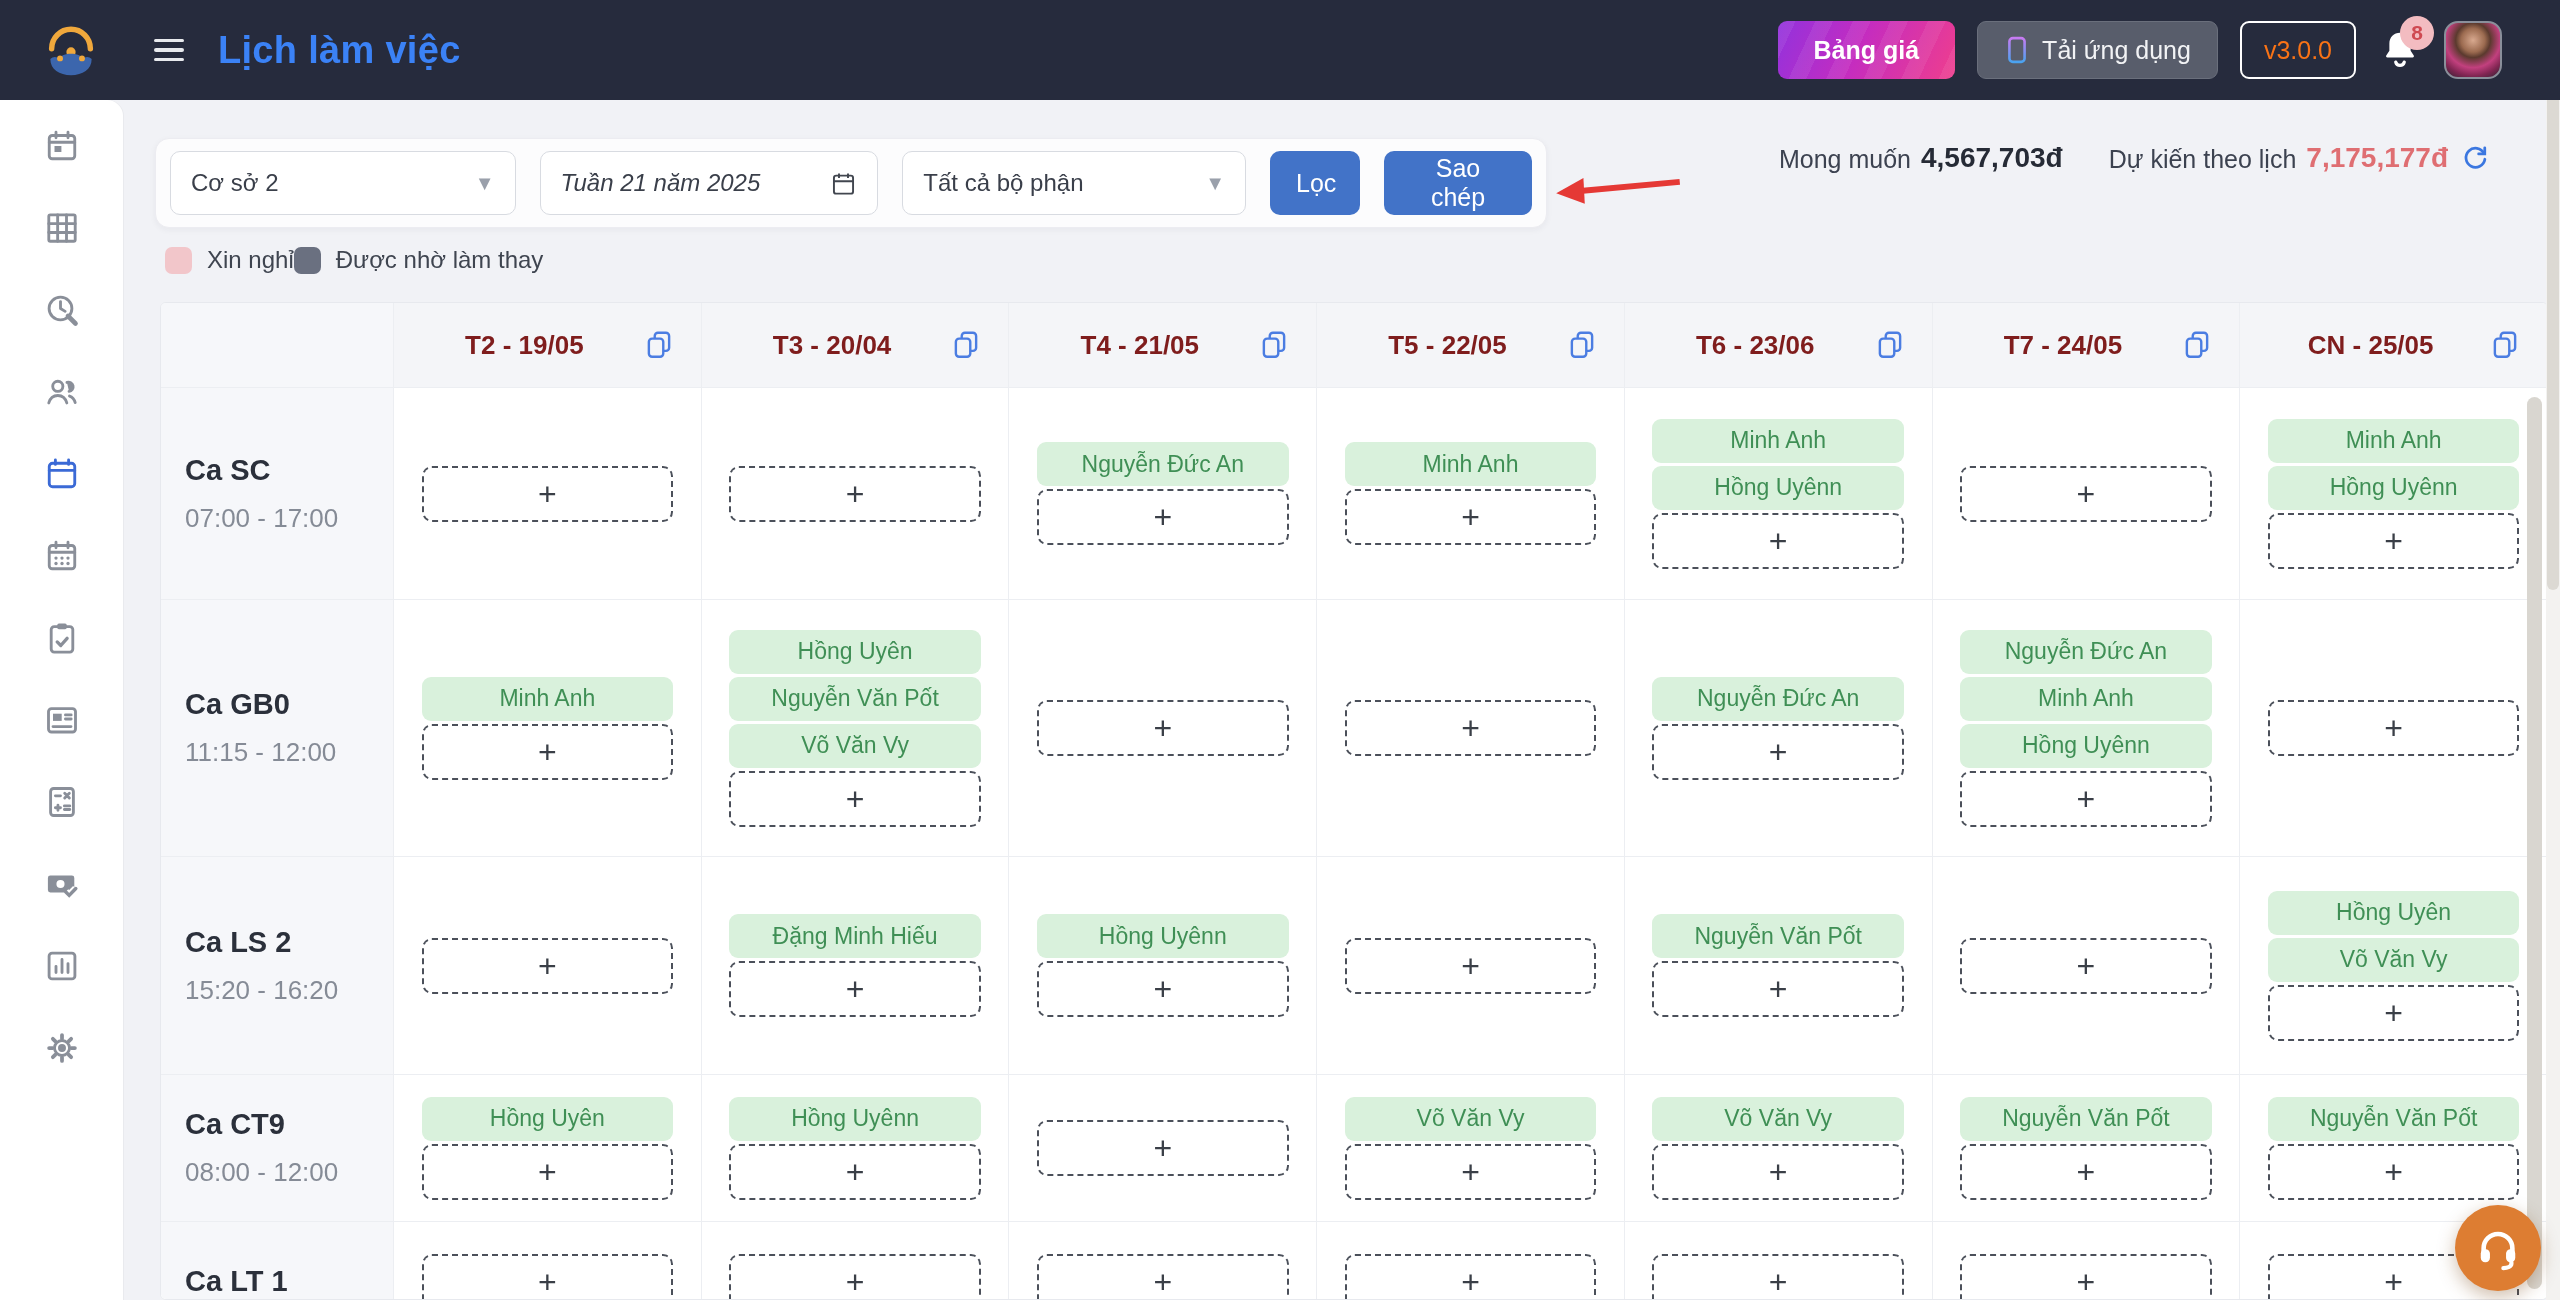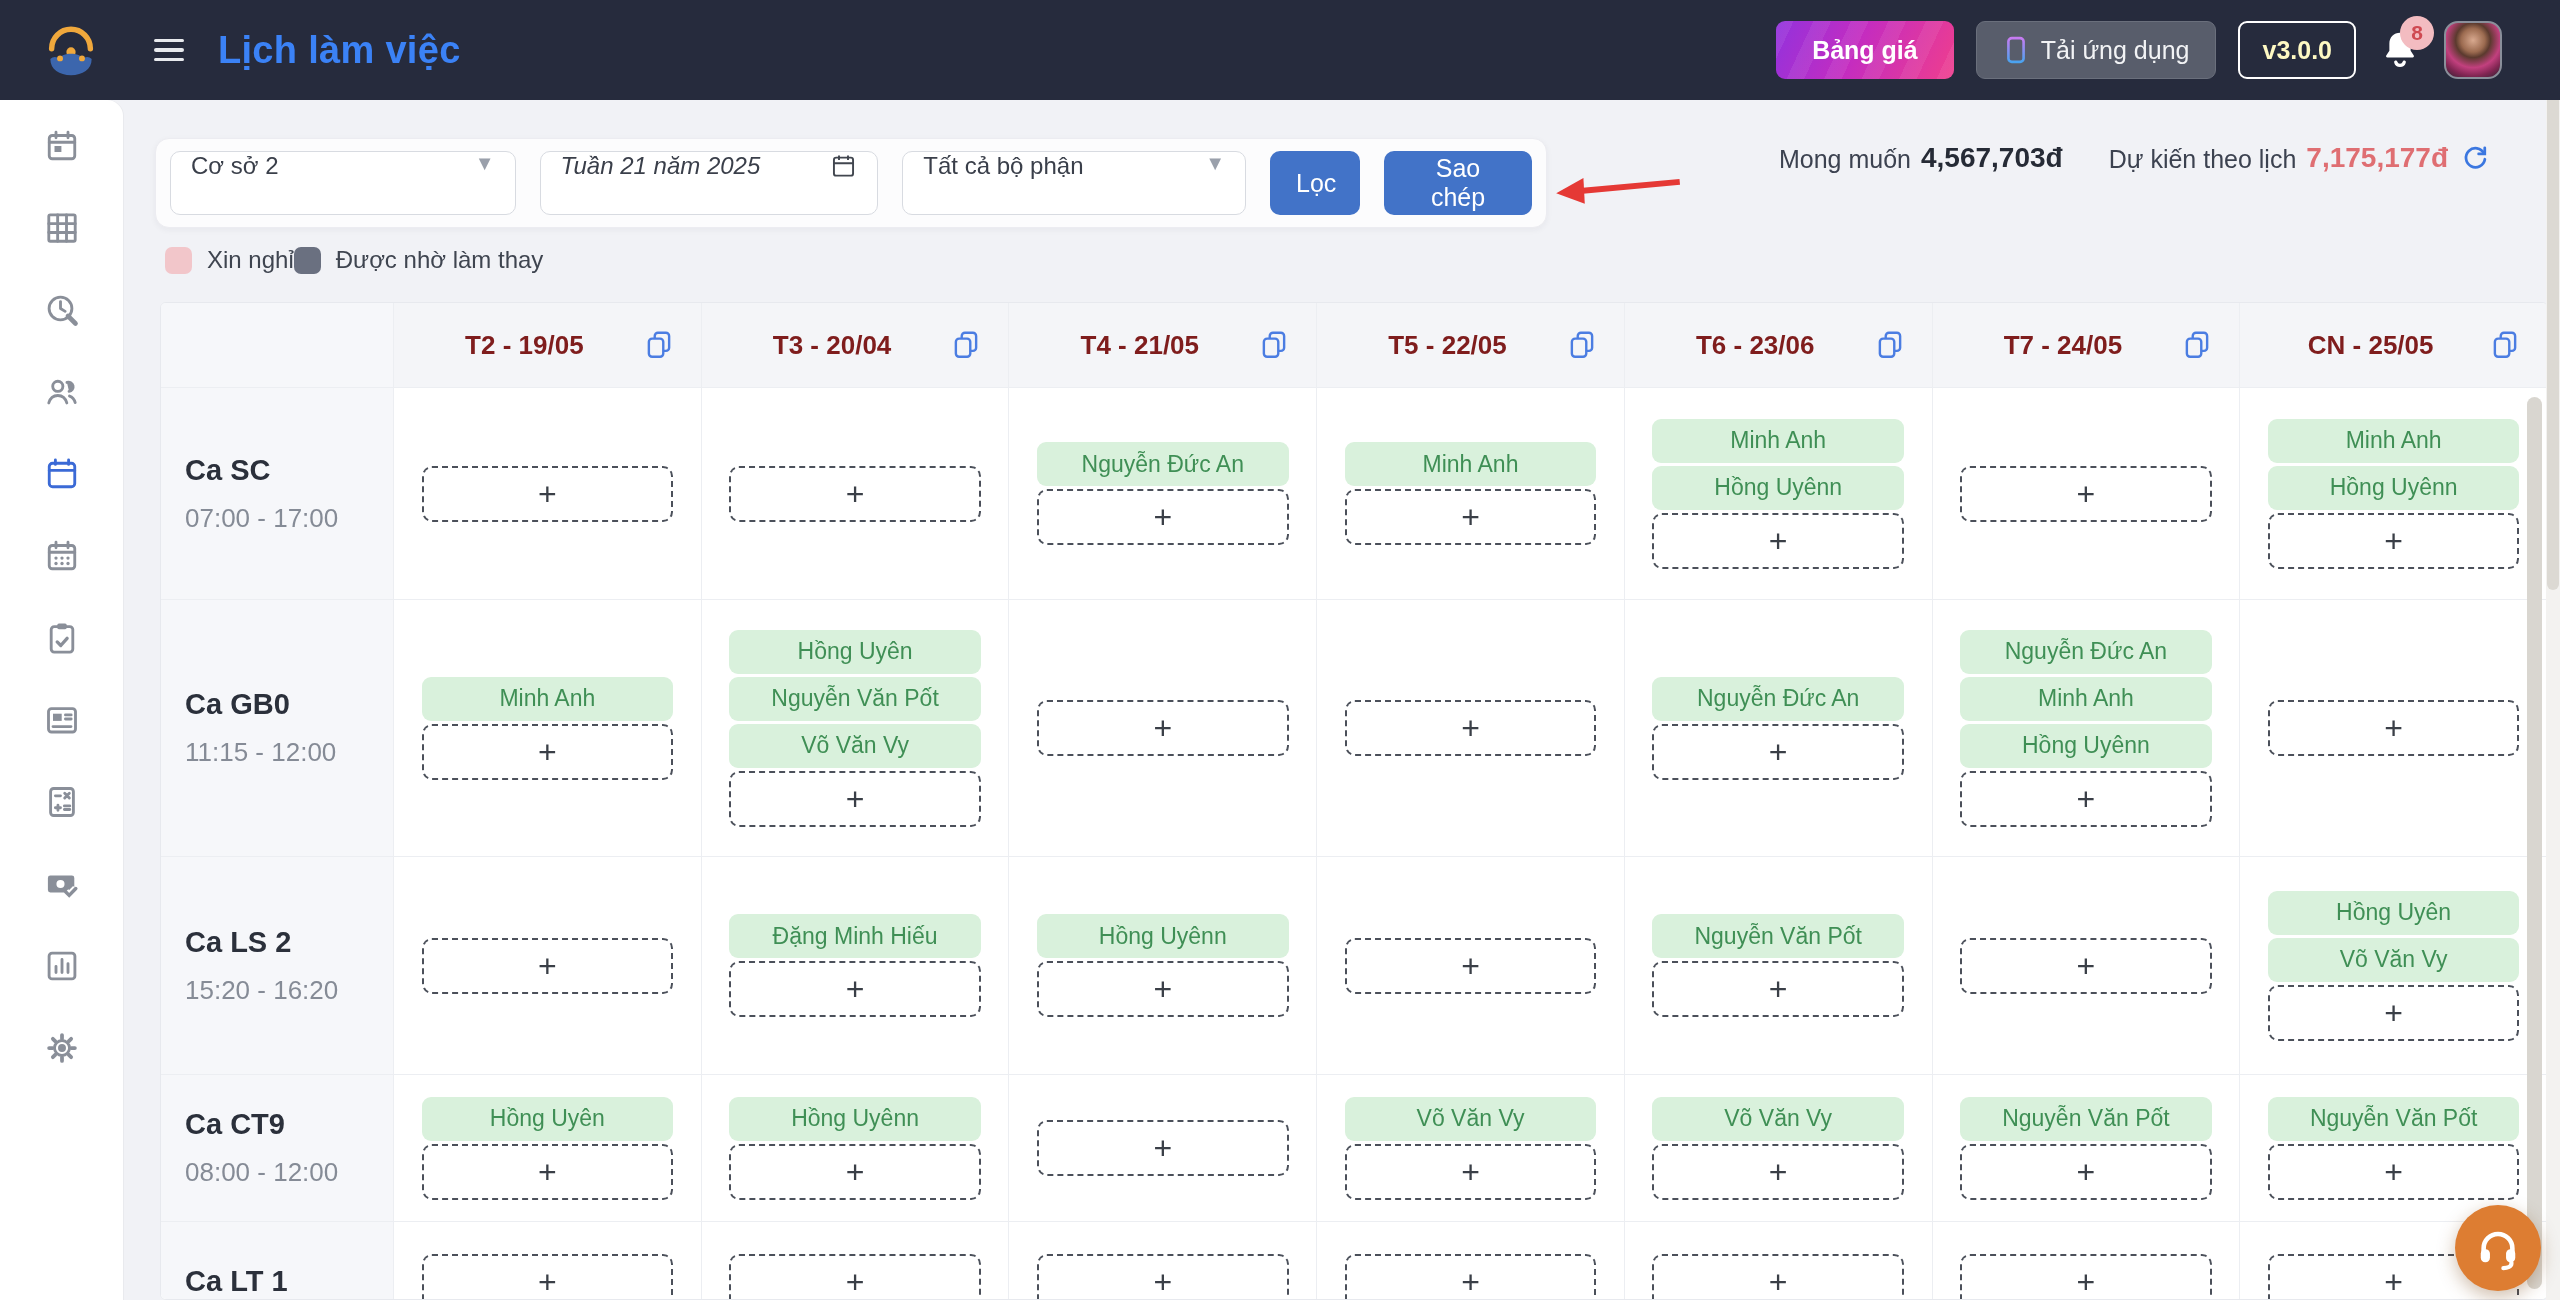--- a/index.html
+++ b/index.html
@@ -11,35 +11,35 @@
   .hamburger { margin-left:52px; width:30px; display:flex; flex-direction:column; gap:6px; cursor:pointer; }
   .hamburger span { display:block; height:3.5px; background:#e8eaee; border-radius:2px; }
   .app-title { color:#3b82f6; font-size:38px; font-weight:700; margin-left:34px; letter-spacing:.3px; }
   .header-right { position:absolute; right:58px; top:0; height:100px; display:flex; align-items:center; gap:22px; }
   .btn-pricing { height:58px; padding:0 36px; border-radius:9px; color:#fff; font-size:25px; font-weight:600; border:none; cursor:pointer;
     background:linear-gradient(115deg,#9232dd 0%,#c42cc0 45%,#ef3e8d 100%);
     background-blend-mode:overlay; position:relative; overflow:hidden;}
   .btn-pricing::after{content:"";position:absolute;inset:0;background:repeating-linear-gradient(115deg,rgba(255,255,255,.07) 0 16px,transparent 16px 34px);}
   .btn-pricing span{position:relative;z-index:1}
   .btn-download { height:58px; padding:0 26px; border-radius:9px; background:#585d6b; border:1px solid #6a6f7c; color:#f2f3f5; font-size:25px; font-weight:500; display:flex; align-items:center; gap:12px; cursor:pointer; }
-  .btn-version { height:58px; padding:0 22px; border-radius:9px; background:transparent; border:2.5px solid #fff; color:#fef9c3; font-size:25px; font-weight:700; display:flex; align-items:center; cursor:pointer; }
+  .btn-version { height:58px; padding:0 22px; border-radius:9px; background:transparent; border:2.5px solid #fff; color:#f97316; font-size:25px; font-weight:400; display:flex; align-items:center; cursor:pointer; }
   .bell-wrap { position:relative; width:44px; height:48px; cursor:pointer; }
   .bell-badge { position:absolute; top:-10px; right:-12px; min-width:34px; height:34px; border-radius:50%; background:#f3bcc1; color:#cf4a52; font-size:21px; font-weight:700; display:flex; align-items:center; justify-content:center; }
   .avatar { width:58px; height:58px; border-radius:14px; border:2.5px solid #8a8f9a; cursor:pointer;
     background: radial-gradient(circle at 50% 32%, #d8a98f 0%, #9c6b50 26%, #5b3a2e 38%, #c2407e 60%, #822653 78%, #2e2230 100%); }
 
   
   .sidebar { position:absolute; left:0; top:100px; width:123px; height:1200px; background:#fff; border-top-right-radius:16px; box-shadow:1px 0 0 #e9eaee; display:flex; flex-direction:column; align-items:center; padding-top:28px; gap:46px; z-index:10; }
   .sb-item { width:38px; height:36px; color:#8a8f99; cursor:pointer; display:flex; align-items:center; justify-content:center; }
   .sb-item.active { color:#3b6ad6; }
   .sb-item svg { width:36px; height:36px; }
 
   
   .filter-panel { position:absolute; left:155px; top:138px; width:1392px; height:90px; background:#fcfcfd; border:1px solid #ececf1; border-radius:14px; box-shadow:0 2px 6px rgba(40,45,60,.05); display:flex; align-items:center; padding:0 14px; gap:24px; }
-  .field { height:64px; background:#fff; border:1.6px solid #d8dbe1; border-radius:10px; display:flex; padding:0 20px; font-size:24px; color:#3a3f4a; cursor:pointer; position:relative; }
+  .field { height:64px; background:#fff; border:1.6px solid #d8dbe1; border-radius:10px; display:flex; align-items:center; padding:0 20px; font-size:24px; color:#3a3f4a; cursor:pointer; position:relative; }
   .field .chev { margin-left:auto; color:#9aa0ab; font-size:20px; padding-left:20px; }
   .f-facility { width:352px; }
   .f-week { width:345px;font-style:italic; }
   .f-dept { width:350px; }
   .field .cal-ic { margin-left:auto; padding-left:14px; display:flex; }
   .btn-blue { height:64px; border:none; border-radius:10px; background:#4273c8; color:#fff; font-size:25px; font-weight:500; cursor:pointer; padding:0 26px; }
   .btn-filter { width:90px; }
   .btn-copy { width:150px; }
   .annot-arrow { position:absolute; left:1556px; top:168px; width:128px; height:40px; pointer-events:none; z-index:15; }
 

